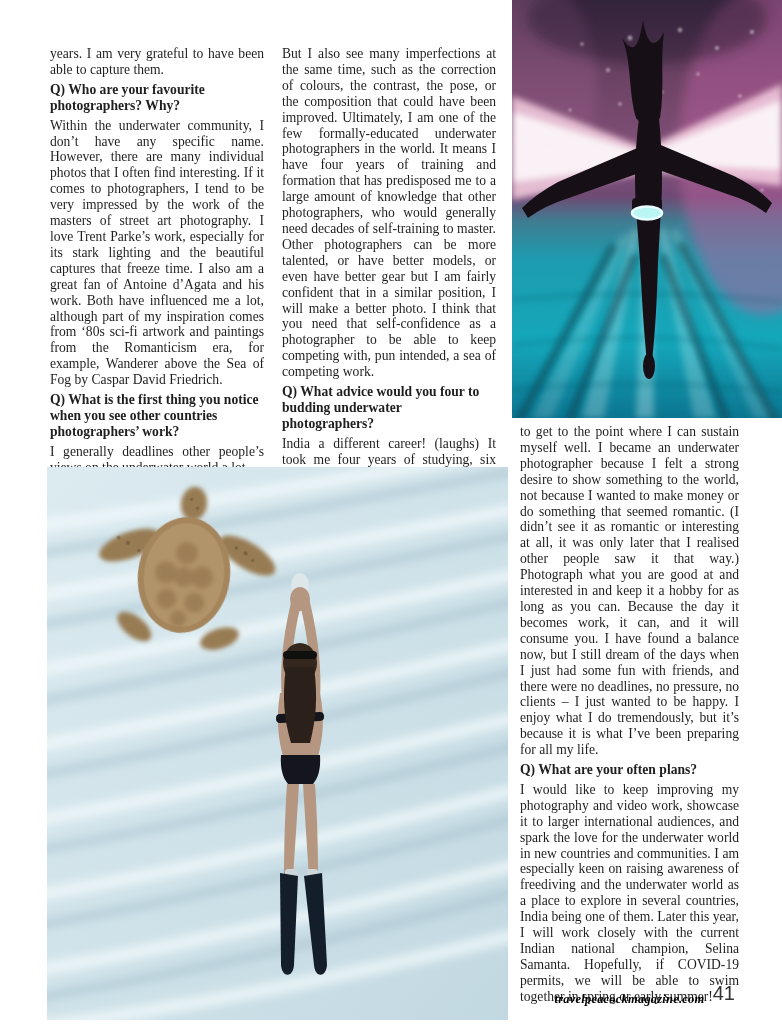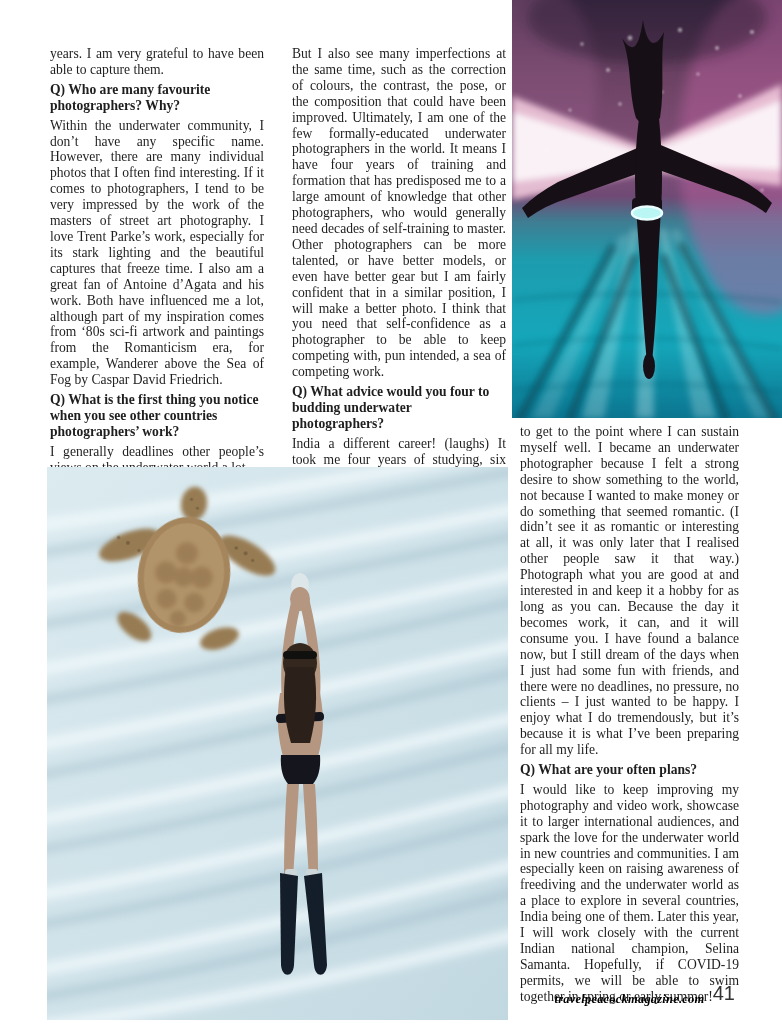--- a/index.html
+++ b/index.html
@@ -3,38 +3,38 @@
 <meta charset="utf-8">
 <style>
   html,body{margin:0;padding:0;background:#ffffff;}
   #page{position:relative;width:782px;height:1024px;background:#ffffff;overflow:hidden;
         font-family:"Liberation Serif", serif;}
   .col{position:absolute;font-size:13.6px;line-height:15.9px;color:#1e1e1e;text-align:justify;}
   .col p{margin:4px;}
   .qhead{font-weight:bold;text-align:left;margin-top:15px;}
   .qbody{margin-top:0;}
   #col1{left:46px;top:42px;width:222px;}
-  #col2{left:288px;top:42px;width:222px;}
+  #col2{left:278px;top:42px;width:222px;}
   #col3{left:516px;top:420px;width:227px;}
   .photo{position:absolute;overflow:hidden;}
   #photo-top{left:512px;top:0;width:270px;height:418px;}
   #photo-mid{left:47px;top:467px;width:461px;height:553px;}
   #footer-site{position:absolute;left:516px;top:992px;width:227px;text-align:center;
                font-style:italic;font-weight:bold;font-size:12.5px;color:#000000;letter-spacing:.2px;}
   #page-number{position:absolute;left:695px;top:982px;width:40px;text-align:right;
                font-family:"Liberation Sans", sans-serif;font-size:20px;color:#333;}
 </style>
 </head>
 <body>
 
 <div id="page">
 
   <div class="col" id="col1">
     <p>years. I am very grateful to have been able to capture them.</p>
-    <p class="qhead">Q) Who are many favourite photographers? Why?</p>
+    <p class="qhead">Q) Who are your favourite photographers? Why?</p>
     <p class="qbody">Within the underwater community, I don’t have any specific name. However, there are many individual photos that I often find interesting. If it comes to photographers, I tend to be very impressed by the work of the masters of street art photography. I love Trent Parke’s work, especially for its stark lighting and the beautiful captures that freeze time. I also am a great fan of Antoine d’Agata and his work. Both have influenced me a lot, although part of my inspiration comes from ‘80s sci-fi artwork and paintings from the Romanticism era, for example, Wanderer above the Sea of Fog by Caspar David Friedrich.</p>
     <p class="qhead">Q) What is the first thing you notice when you see other countries photographers’ work?</p>
     <p class="qbody">I generally deadlines other people’s views on the underwater world a lot.</p>
   </div>
 
   <div class="col" id="col2">
     <p>But I also see many imperfections at the same time, such as the correction of colours, the contrast, the pose, or the composition that could have been improved. Ultimately, I am one of the few formally-educated underwater photographers in the world. It means I have four years of training and formation that has predisposed me to a large amount of knowledge that other photographers, who would generally need decades of self-training to master. Other photographers can be more talented, or have better models, or even have better gear but I am fairly confident that in a similar position, I will make a better photo. I think that you need that self-confidence as a photographer to be able to keep competing with, pun intended, a sea of competing work.</p>
     <p class="qhead">Q) What advice would you four to budding underwater photographers?</p>
     <p class="qbody">India a different career! (laughs) It took me four years of studying, six years of backbreaking work, and many years of investing without getting any return</p>
   </div>

